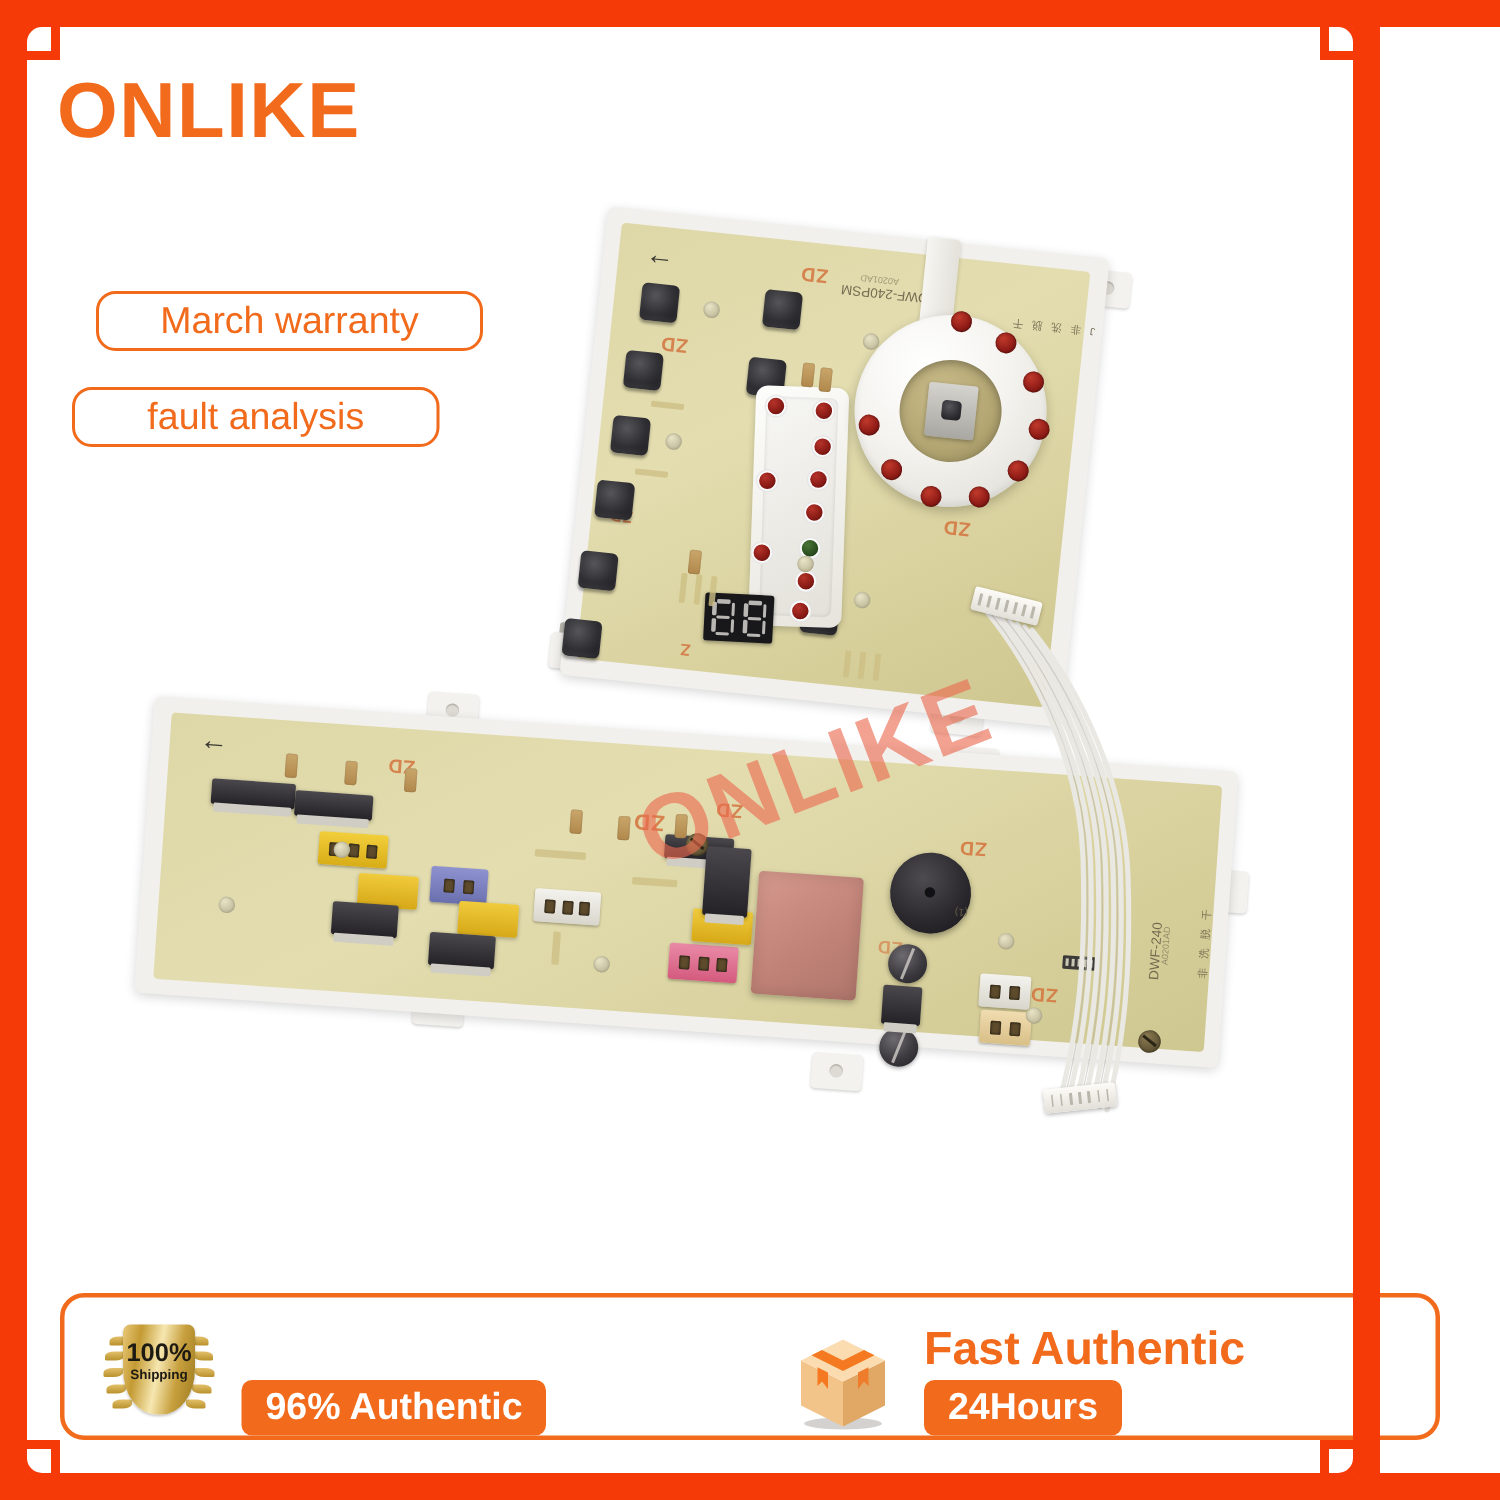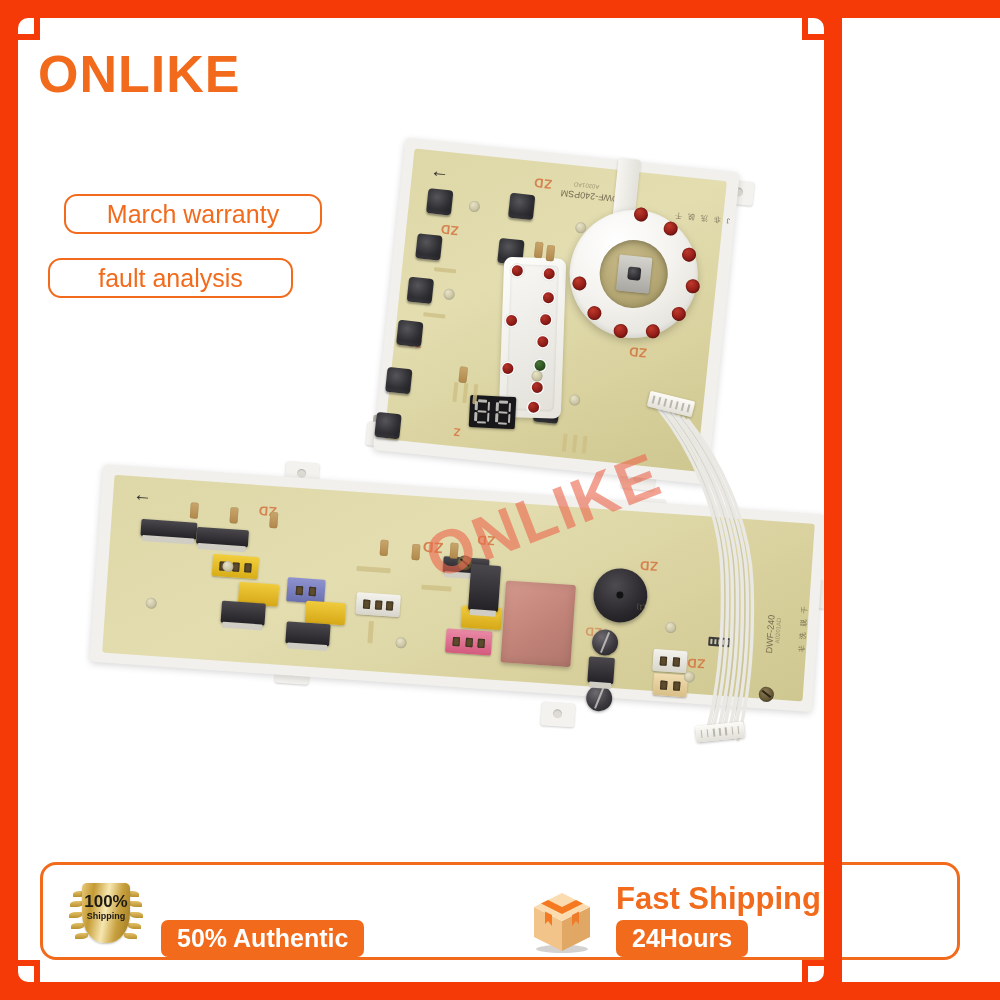--- a/index.html
+++ b/index.html
@@ -5,21 +5,21 @@
   * { box-sizing: border-box; margin: 0; padding: 0; }
   html, body { width: 1000px; height: 1000px; }
   body {
     font-family: "Liberation Sans", sans-serif;
     background: #ffffff;
     overflow: hidden;
   }
 
   #page {
     position: relative;
-    width: 842px;
+    width: 920px;
     height: 1000px;
     background: #ffffff;
   }
 
   
   .frame-border {
     position: absolute;
     background: #f53a08;
     z-index: 40;
   }
@@ -798,21 +798,21 @@
           <span style="left:1px; top:12px;"></span>
           <span style="left:0px; top:23px;"></span>
           <span style="left:2px; top:34px;"></span>
           <span style="left:6px; top:44px;"></span>
         </div>
         <div class="shield-body"></div>
         <div class="shield-100">100%</div>
         <div class="shield-auth">Shipping</div>
       </div>
       <div class="banner-text">
-        <div class="banner-badge">50% Authentic</div>
+        <div class="banner-badge">96% Authentic</div>
       </div>
     </div>
 
     <div class="banner-half">
       <div class="boxicon">
         <svg viewBox="0 0 72 72" width="72" height="72">
 
           <ellipse cx="36" cy="64" rx="26" ry="4" fill="#c9c7c4" opacity="0.8"></ellipse>
 
           <path d="M8,22 L36,36 L36,66 L8,52 Z" fill="#f3c489"></path>
@@ -823,20 +823,20 @@
 
           <path d="M36,8 L50,15 L36,22 L22,15 Z" fill="#f47920" opacity="0"></path>
           <path d="M22,15 L36,22 L50,15 L57,18.5 L36,29 L15,18.5 Z" fill="#f47920"></path>
 
           <path d="M19,26.5 L26,30 L26,41 L22,36 L19,39 Z" fill="#f47920"></path>
 
           <path d="M53,26.5 L46,30 L46,41 L50,36 L53,39 Z" fill="#ef7c2a"></path>
         </svg>
       </div>
       <div class="banner-text">
-        <div class="banner-title">Fast Shipping</div>
+        <div class="banner-title">Fast Authentic</div>
         <div class="banner-badge">24Hours</div>
       </div>
     </div>
 
   </div>
 
 </div>
 
 </body></html>

